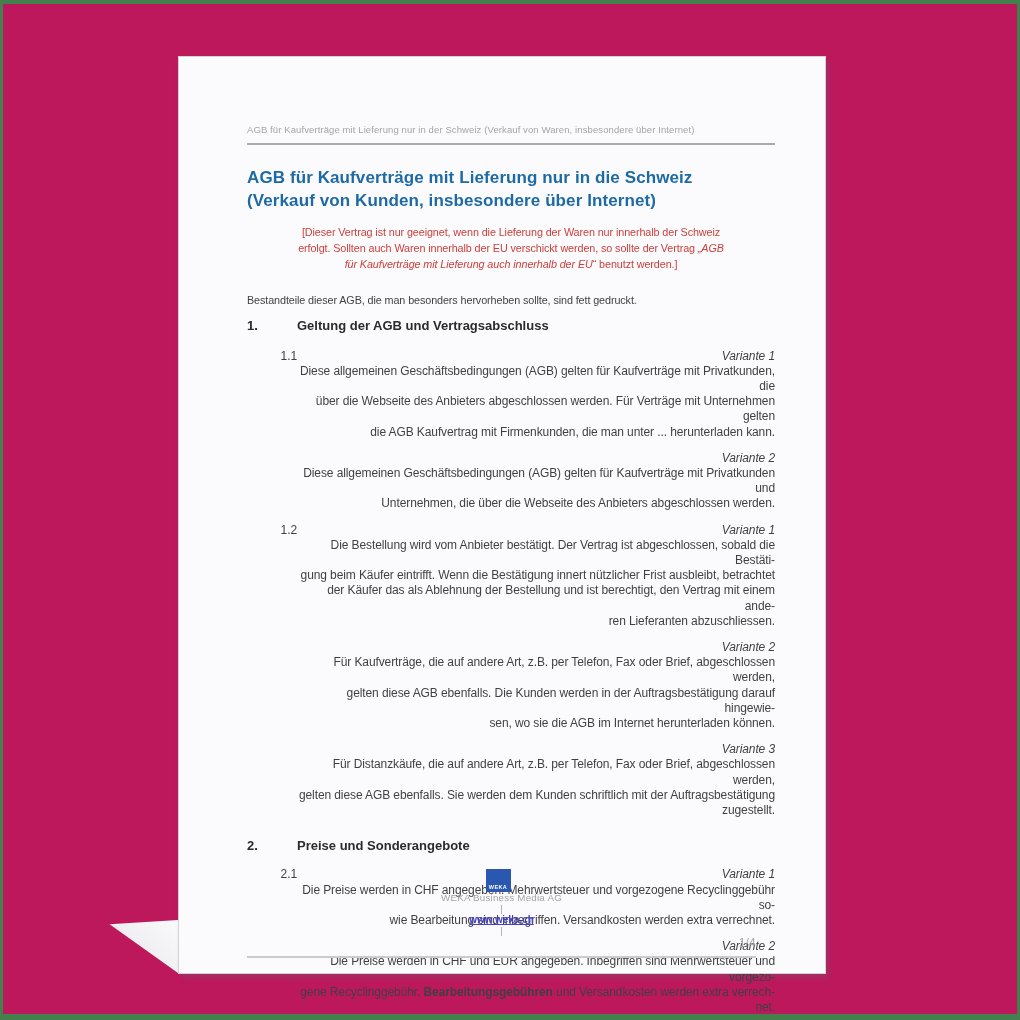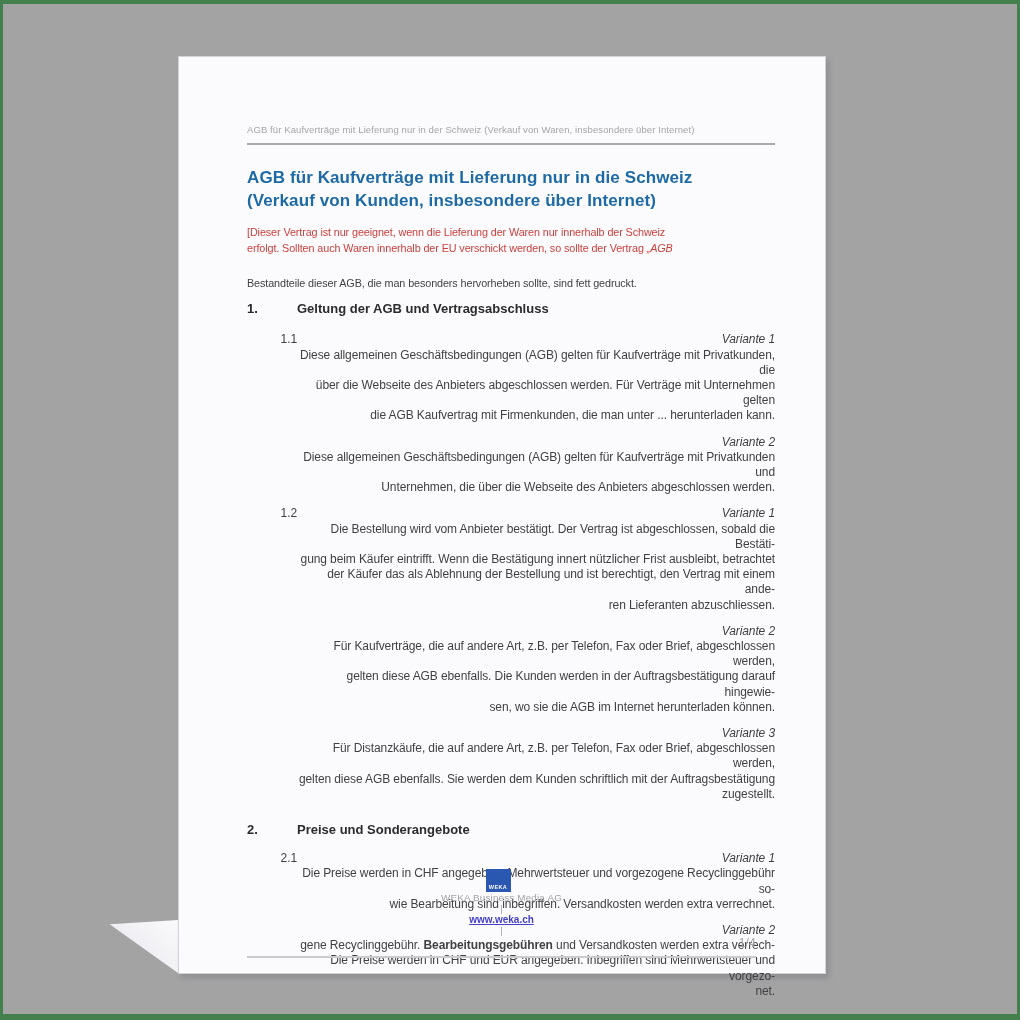--- a/index.html
+++ b/index.html
@@ -5,21 +5,21 @@
   * { box-sizing: border-box; }
   html, body { margin: 0; padding: 0; }
   body {
     width: 1020px; height: 1020px;
     font-family: "Liberation Sans", "DejaVu Sans", sans-serif;
     background: #efeef1;
   }
   .screen {
     position: relative;
     width: 1020px; height: 1020px;
-    background: #a3a3a3;
+    background: #be185d;
     border: 3px solid #44804d;
     border-top-width: 4px;
     border-bottom-width: 6px;
     overflow: hidden;
   }
   .fold {
     position: absolute; left: 103px; top: 916px; width: 72px; height: 53px;
     clip-path: polygon(5% 8%, 100% 0, 100% 100%);
     background: linear-gradient(45deg, #dcdbe0 0%, #efeef2 45%, #fafafc 100%);
   }
@@ -38,20 +38,21 @@
   }
   .title {
     margin-top: 21px;
     font-size: 17px; font-weight: bold; color: #1d6aa5;
     line-height: 23px; white-space: pre-line; letter-spacing: 0.1px;
   }
   .notice {
     margin-top: 12px;
     color: #cd403c; font-size: 10.8px; line-height: 16.2px;
     letter-spacing: -0.1px;
+    text-align: center;
   }
   .notice em { }
   .intro {
     margin-top: 20px;
     font-size: 10.8px; color: #403f42; line-height: 15px;
     letter-spacing: -0.1px;
   }
   .sec-heading {
     display: flex;
     font-size: 13px; font-weight: bold; color: #2b2a2d; line-height: 17px;
@@ -101,20 +102,21 @@
   <div class="page">
 
     <div class="runhead">AGB für Kaufverträge mit Lieferung nur in der Schweiz (Verkauf von Waren, insbesondere über Internet)</div>
 
     <div class="title">AGB für Kaufverträge mit Lieferung nur in die Schweiz
 (Verkauf von Kunden, insbesondere über Internet)</div>
 
     <div class="notice">
       <div>[Dieser Vertrag ist nur geeignet, wenn die Lieferung der Waren nur innerhalb der Schweiz</div>
       <div><span>erfolgt. Sollten auch Waren innerhalb der EU verschickt werden, so sollte der Vertrag </span><em>„AGB</em></div>
+      <div><em>für Kaufverträge mit Lieferung auch innerhalb der EU</em><span>“ benutzt werden.]</span></div>
     </div>
 
     <div class="intro">Bestandteile dieser AGB, die man besonders hervorheben sollte, sind fett gedruckt.</div>
 
     <div class="sec-heading sec1">
       <div class="col-num">1.</div>
       <div class="col-text">Geltung der AGB und Vertragsabschluss</div>
     </div>
 
     <div class="item">
@@ -178,22 +180,22 @@
         <div class="variant">Variante 1</div>
         <div class="lines">Die Preise werden in CHF angegeben. Mehrwertsteuer und vorgezogene Recyclinggebühr so-
 wie Bearbeitung sind inbegriffen. Versandkosten werden extra verrechnet.</div>
       </div>
     </div>
 
     <div class="item">
       <div class="col-num"></div>
       <div class="col-text">
         <div class="variant">Variante 2</div>
+        <div>Die Preise werden in CHF und EUR angegeben. Inbegriffen sind Mehrwertsteuer und vorgezo-</div>
         <div><span>gene Recyclinggebühr. </span><strong>Bearbeitungsgebühren</strong><span> und Versandkosten werden extra verrech-</span></div>
-        <div>Die Preise werden in CHF und EUR angegeben. Inbegriffen sind Mehrwertsteuer und vorgezo-</div>
         <div>net.</div>
       </div>
     </div>
 
     <div class="footer">
       <div class="footer-row">
         <div class="logo">WEKA</div>
         <span>WEKA Business Media AG</span>
         <span class="sep">|</span>
         <a class="weka-link">www.weka.ch</a>

